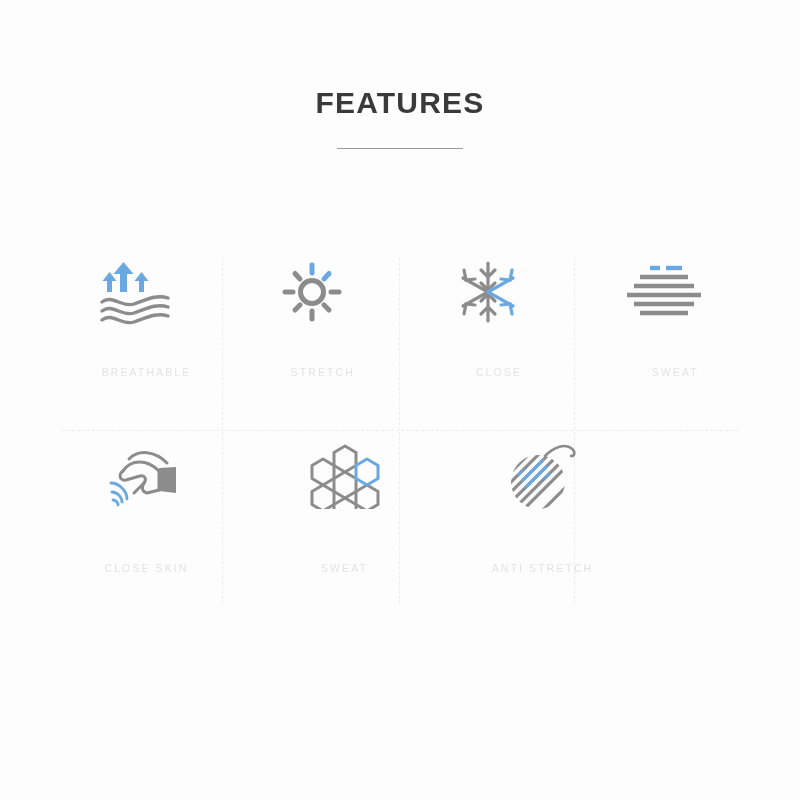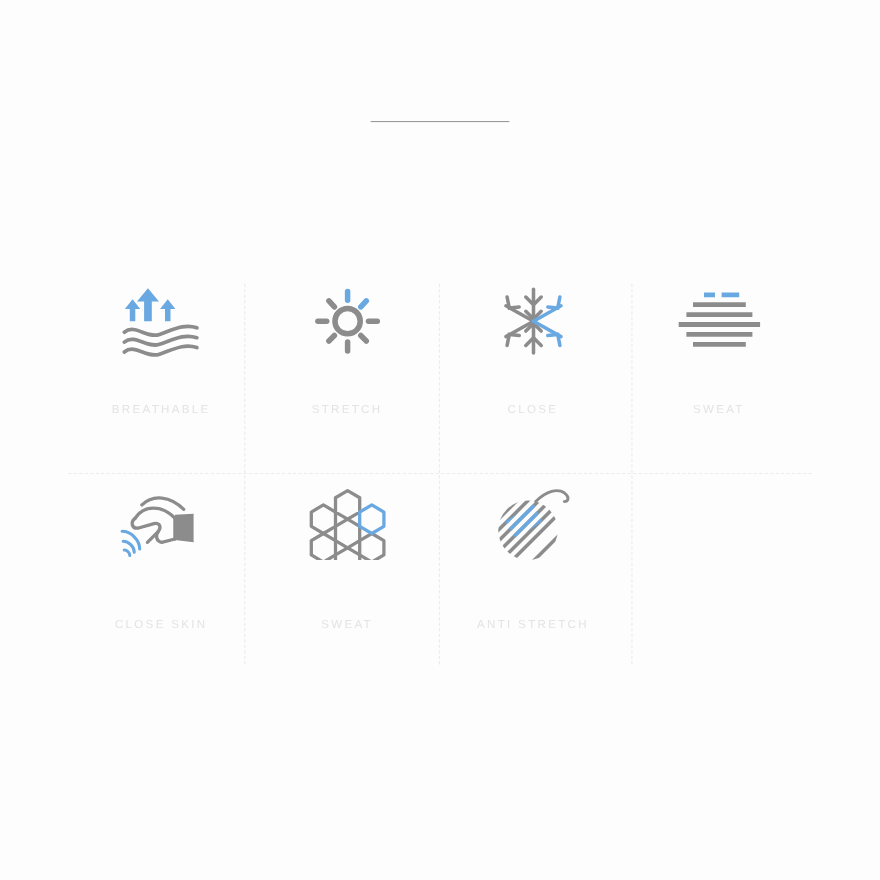--- a/index.html
+++ b/index.html
@@ -48,20 +48,21 @@
     position: absolute;
     top: 236px;
     left: 62px;
     width: 676px;
     height: 368px;
   }
   .grid-row {
     display: flex;
     width: 676px;
     height: 184px;
+    gap: 29px;
   }
   .feature-cell {
     position: relative;
     width: 169px;
     height: 184px;
     display: flex;
     flex-direction: column;
     align-items: center;
   }
   .feature-icon {
@@ -105,20 +106,21 @@
     height: 0;
     border-top: 1px dashed #ececec;
   }
 </style>
 </head>
 <body>
 
 <div class="page">
 
   <div class="header">
+    <div class="page-title">FEATURES</div>
     <div class="title-rule"></div>
   </div>
 
   <div class="features-grid">
 
     <div class="v-divider v1"></div>
     <div class="v-divider v2"></div>
     <div class="v-divider v3"></div>
     <div class="h-divider"></div>
 

